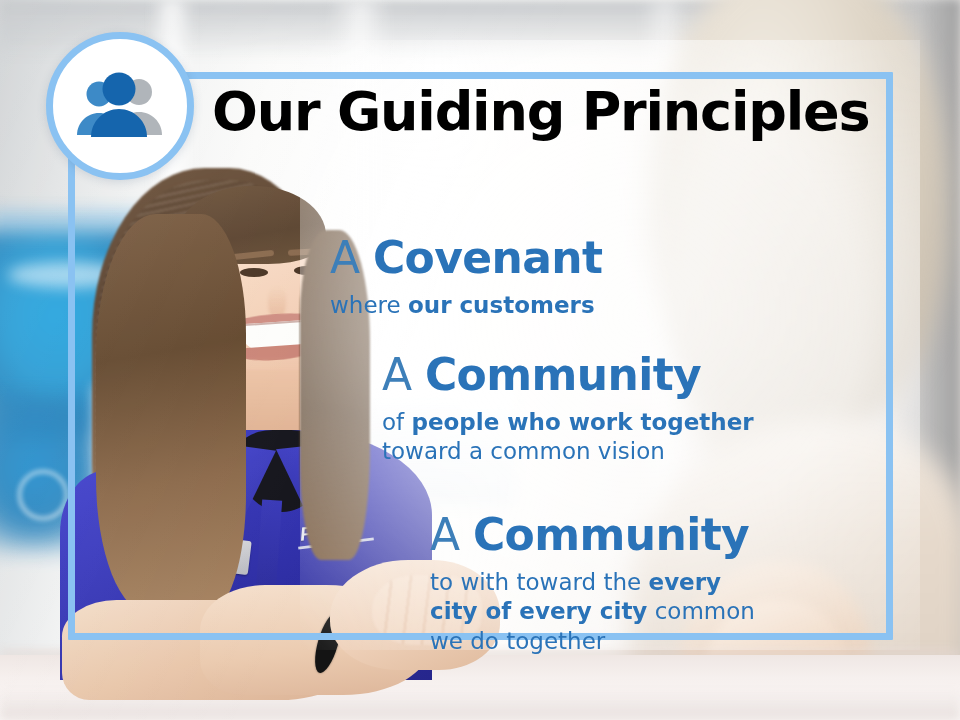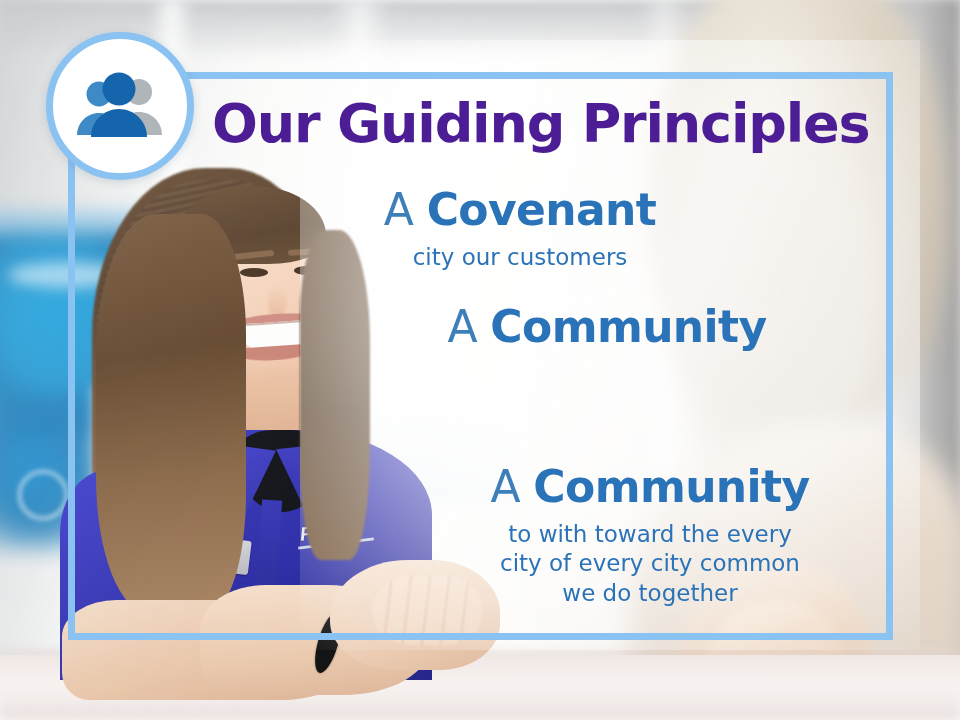--- a/index.html
+++ b/index.html
@@ -175,29 +175,29 @@
   
   .frame{position:absolute;left:68px;top:72px;width:825px;height:568px;
     border:7px solid #8ac2f2;border-radius:1px;box-sizing:border-box;pointer-events:none;}
 
   .badge{position:absolute;left:46px;top:32px;width:148px;height:148px;border-radius:50%;
     background:#ffffff;border:7px solid #8ac2f2;box-sizing:border-box;
     display:flex;align-items:center;justify-content:center;
     box-shadow:0 2px 10px rgba(60,90,120,.18);}
   .badge svg{display:block;}
 
-  .title{position:absolute;left:212px;top:96px;width:660px;
-    font:700 54px/1.05 "DejaVu Sans", sans-serif;color:#4c1d95;
+  .title{position:absolute;left:212px;top:84px;width:660px;
+    font:700 54px/1.05 "DejaVu Sans", sans-serif;color:#000000;
     letter-spacing:-1.2px;white-space:nowrap;}
 
-  .block{position:absolute;text-align:center;}
+  .block{position:absolute;text-align:left;margin-top:48px;}
   .big{font:700 44px/1.08 "DejaVu Sans", sans-serif;color:#2a73b8;letter-spacing:-.6px;white-space:nowrap;}
   .big .art{font-weight:400;color:#3d7fb9;}
   .sub{font:400 23px/1.30 "DejaVu Sans", sans-serif;color:#2a73b8;margin-top:9px;}
-  .sub b{font-weight:400;}
+  .sub b{font-weight:700;}
 
   .b1{left:330px;top:186px;width:380px;}
   .b2{left:382px;top:303px;width:450px;}
   .b3{left:430px;top:463px;width:440px;}
 </style>
 </head>
 <body>
 
 <div class="stage">
 
@@ -282,27 +282,31 @@
     </span>
   </div>
 
   <div class="title">Our Guiding Principles</div>
 
   <div class="block b1">
     <div class="big">
       <span class="art">A </span><span>Covenant</span>
     </div>
     <div class="sub">
-      <span>city </span><b>our customers</b>
+      <span>where </span><b>our customers</b>
     </div>
   </div>
 
   <div class="block b2">
     <div class="big">
       <span class="art">A </span><span>Community</span>
+    </div>
+    <div class="sub">
+      <span>of </span><b>people who work together</b><br>
+      <span>toward a common vision</span>
     </div>
   </div>
 
   <div class="block b3">
     <div class="big">
       <span class="art">A </span><span>Community</span>
     </div>
     <div class="sub">
       <span>to with toward the </span><b>every</b><br>
       <b>city of every city</b><span> common</span><br>

